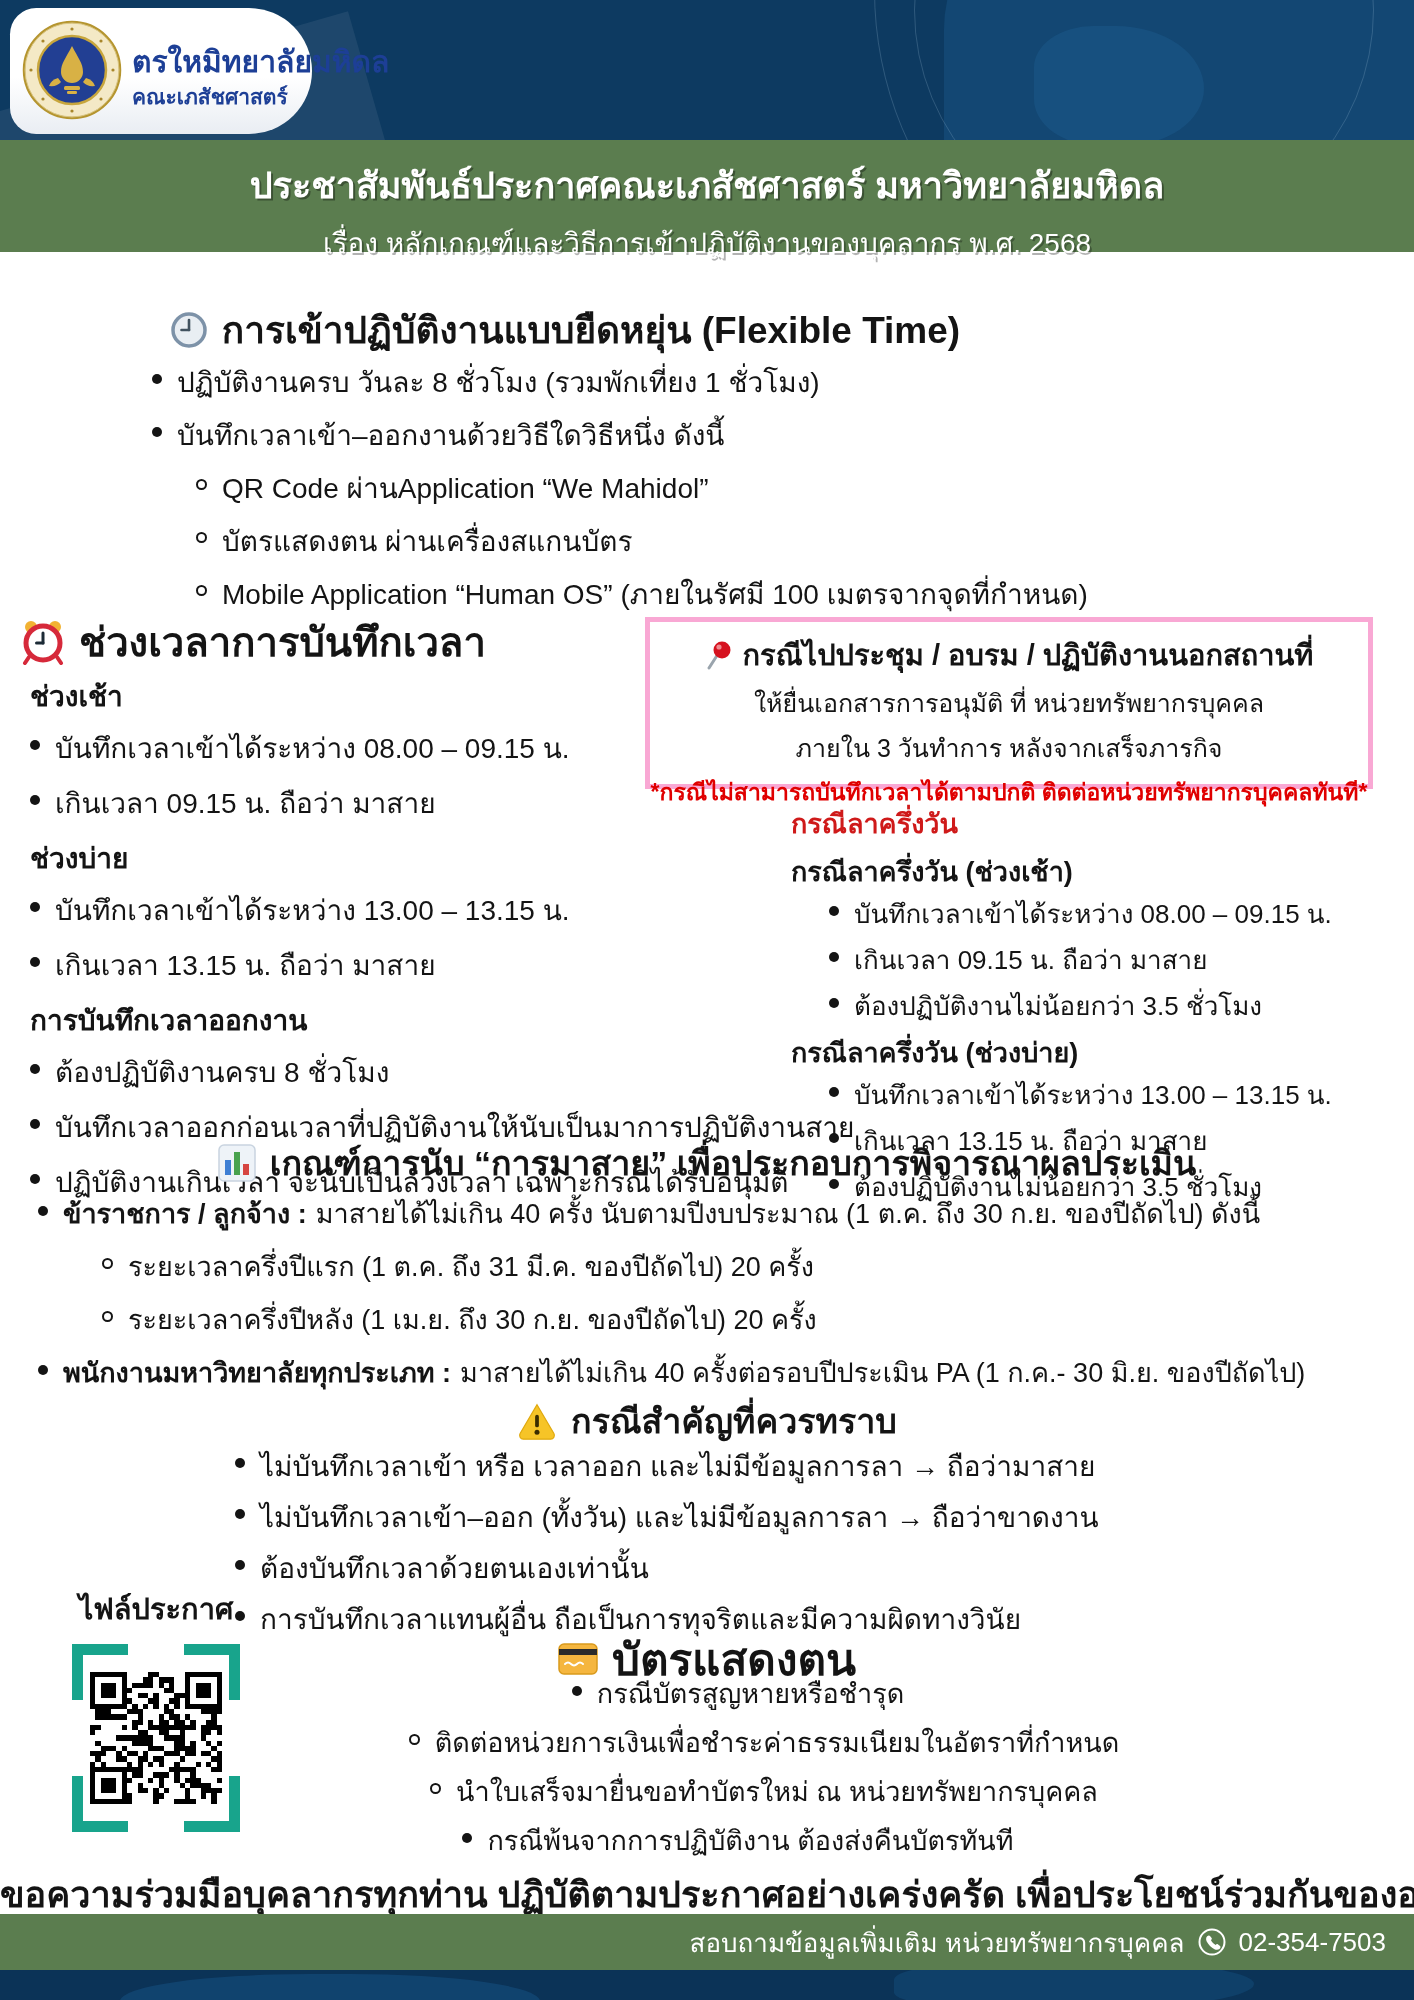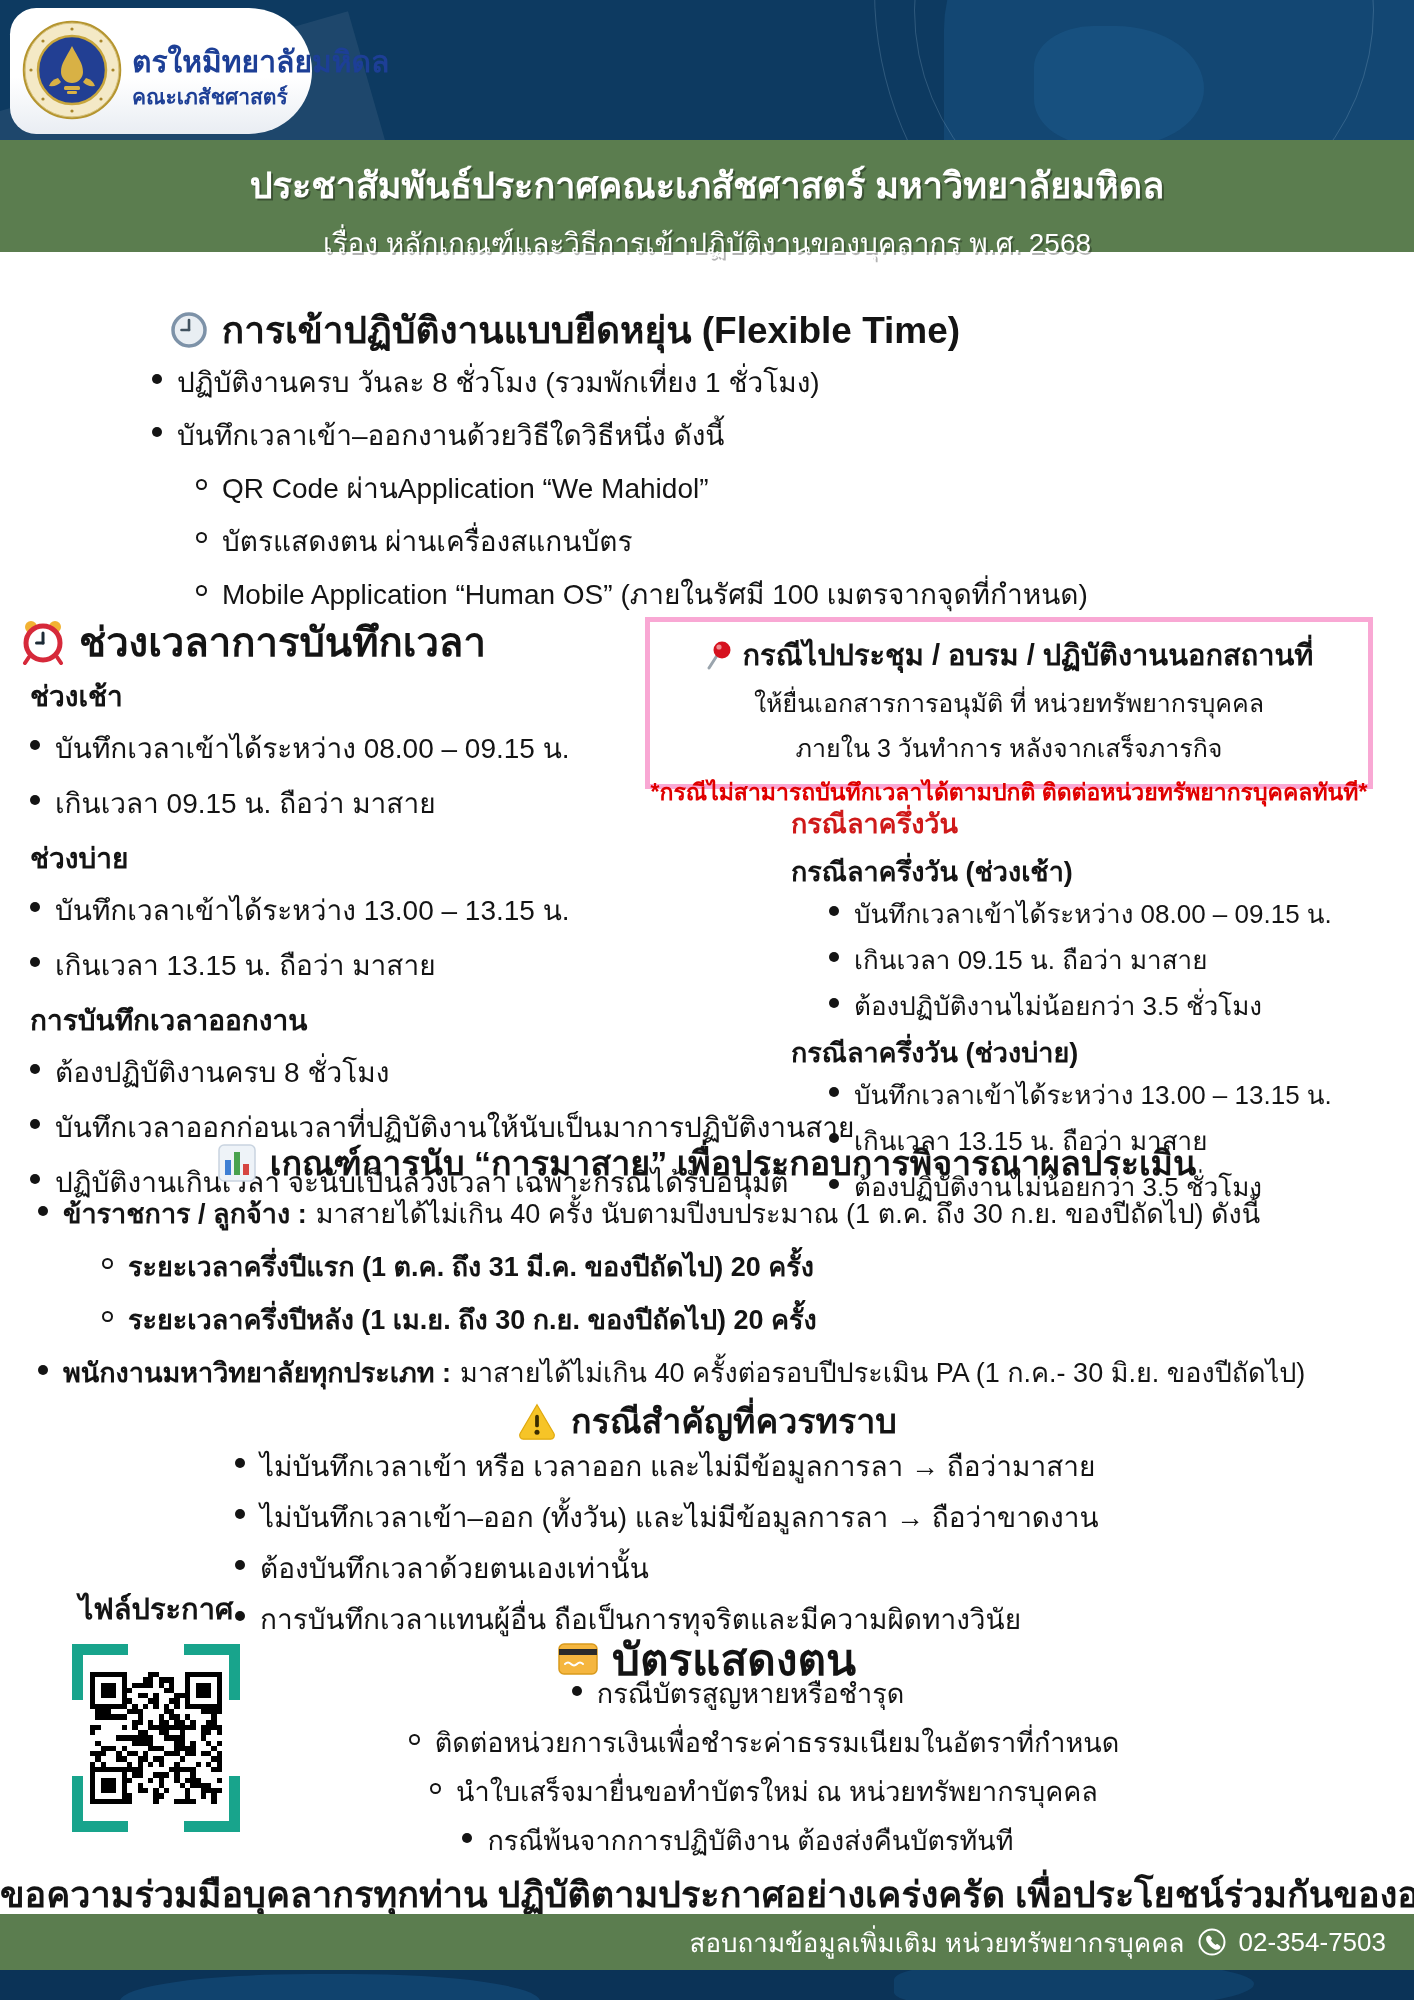--- a/index.html
+++ b/index.html
@@ -53,21 +53,21 @@
   .halfday { position:absolute; left:791px; top:802px; width:620px; }
   .hd-title { font-size:27px; font-weight:bold; color:#cf1a1a; white-space:nowrap; }
   .hd-sub { font-size:27px; font-weight:bold; margin-top:5px; white-space:nowrap; }
   .hd-rows { margin-left:38px; font-size:26px; }
   .hd-rows .row { margin-bottom:5px; }
   .hd-rows .dot { margin-top:13px; }
   
   .late-head { top:1136px; font-size:34px; }
   .late-body { position:absolute; left:38px; top:1192px; width:1365px; font-size:27px; }
   .late-body .row { margin-bottom:10px; }
-  .late-sub { margin-left:64px;font-weight:bold; }
+  .late-sub { margin-left:64px; }
   .lead { font-weight:bold; }
   .rest { margin-left:9px; }
   
   .imp-head { top:1394px; font-size:34px; }
   .imp-list { position:absolute; left:235px; top:1444px; font-size:28px; }
   .imp-list .row { margin-bottom:7px; }
   
   .qrblock { position:absolute; left:58px; top:1586px; width:196px; text-align:center; }
   .qr-label { font-size:29px; font-weight:bold; white-space:nowrap; }
   .qr-wrap { position:relative; width:168px; height:188px; margin:12px auto 0; }

